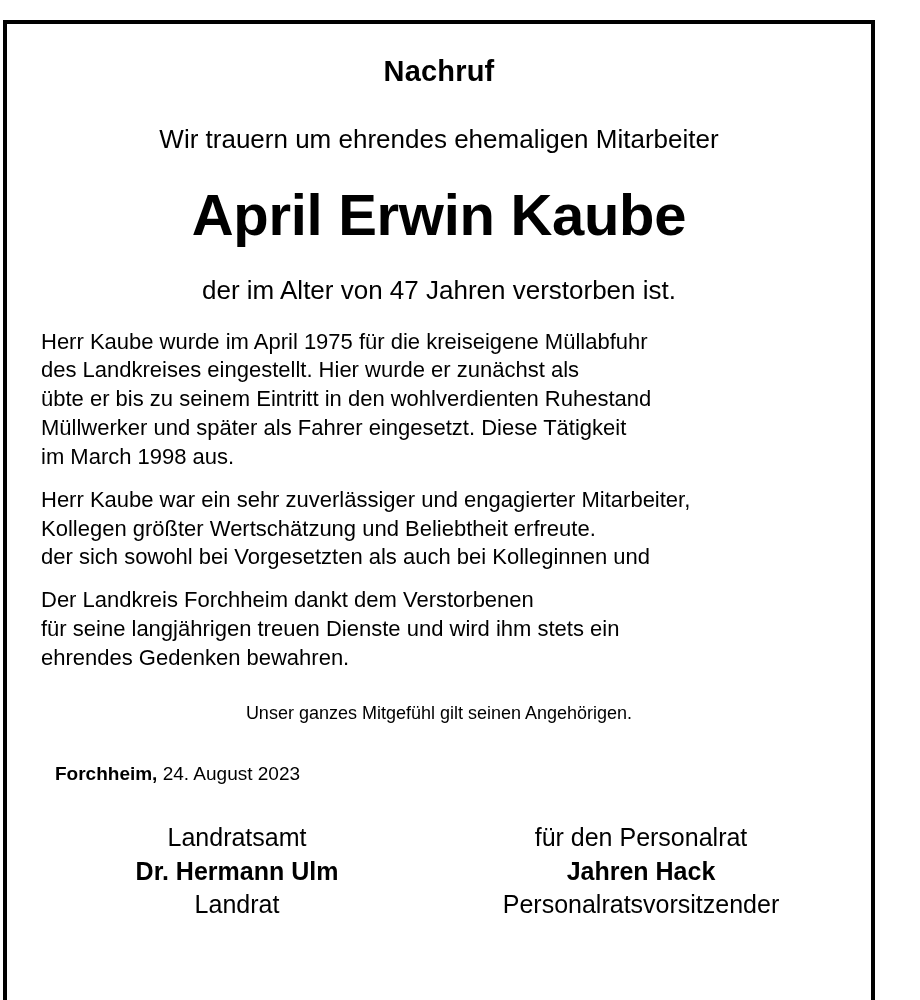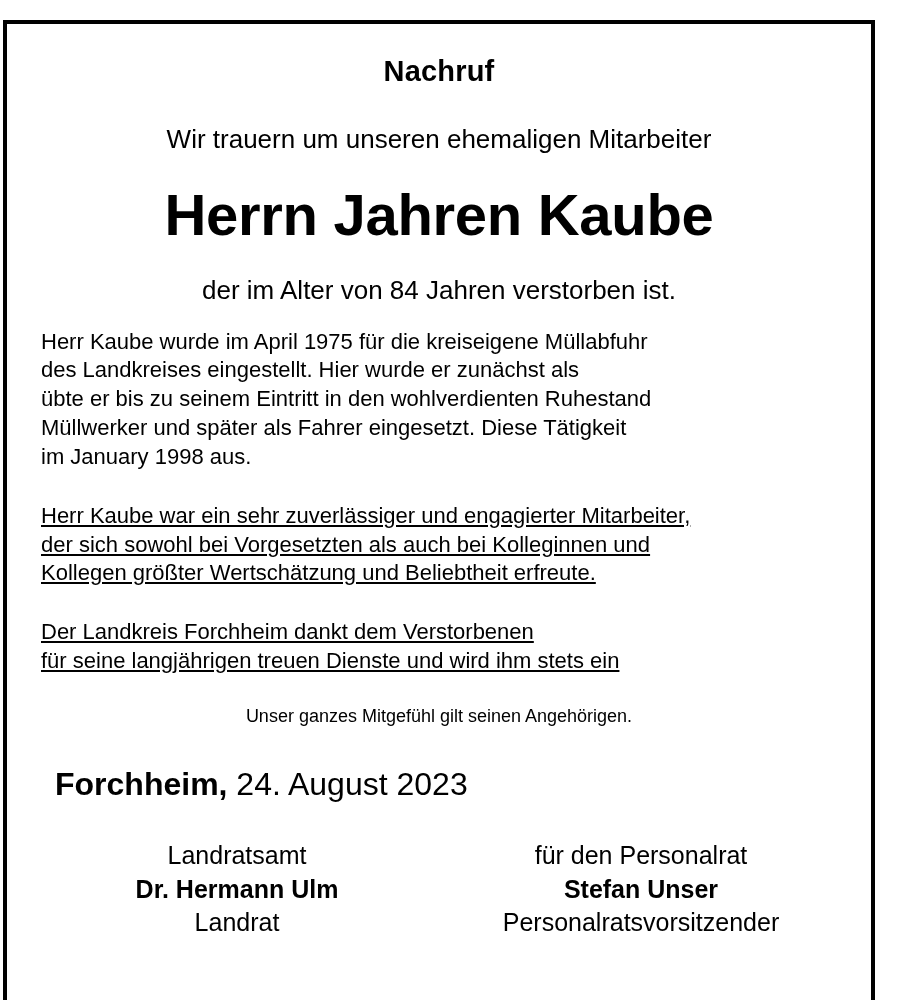--- a/index.html
+++ b/index.html
@@ -67,38 +67,37 @@
   }
 
   .para {
     font-size: 22px;
     line-height: 1.31;
     margin: 22px 0 0 0;
     padding: 0 6px;
   }
 
   .para-spaced {
-    margin-top: 30px;
-    text-decoration: underline;
+    margin-top: 14px;
   }
 
   .para .ln {
     display: block;
   }
 
   .sympathy {
     text-align: center;
     font-size: 18px;
     margin: 30px 0 0 0;
     line-height: 1.15;
   }
 
   .place-date {
     text-align: left;
-    font-size: 32px;
+    font-size: 19px;
     margin: 40px 0 0 20px;
     line-height: 1.15;
   }
   .place-date .place {
     font-weight: bold;
   }
 
   .signatures {
     display: flex;
     width: 100%;
@@ -121,58 +120,59 @@
   }
 </style>
 </head>
 <body>
 
 <div class="notice-frame">
   <div class="notice-inner">
 
     <div class="title">Nachruf</div>
 
-    <div class="lead">Wir trauern um unseren ehemaligen Mitarbeiter</div>
+    <div class="lead">Wir trauern um ehrendes ehemaligen Mitarbeiter</div>
 
-    <div class="deceased-name">Herrn Jahren Kaube</div>
+    <div class="deceased-name">April Erwin Kaube</div>
 
-    <div class="age-line">der im Alter von 84 Jahren verstorben ist.</div>
+    <div class="age-line">der im Alter von 47 Jahren verstorben ist.</div>
 
     <div class="para">
       <span class="ln">Herr Kaube wurde im April 1975 für die kreiseigene Müllabfuhr</span>
       <span class="ln">des Landkreises eingestellt. Hier wurde er zunächst als</span>
       <span class="ln">übte er bis zu seinem Eintritt in den wohlverdienten Ruhestand</span>
       <span class="ln">Müllwerker und später als Fahrer eingesetzt. Diese Tätigkeit</span>
-      <span class="ln">im January 1998 aus.</span>
+      <span class="ln">im March 1998 aus.</span>
     </div>
 
     <div class="para para-spaced">
       <span class="ln">Herr Kaube war ein sehr zuverlässiger und engagierter Mitarbeiter,</span>
+      <span class="ln">Kollegen größter Wertschätzung und Beliebtheit erfreute.</span>
       <span class="ln">der sich sowohl bei Vorgesetzten als auch bei Kolleginnen und</span>
-      <span class="ln">Kollegen größter Wertschätzung und Beliebtheit erfreute.</span>
     </div>
 
     <div class="para para-spaced">
       <span class="ln">Der Landkreis Forchheim dankt dem Verstorbenen</span>
       <span class="ln">für seine langjährigen treuen Dienste und wird ihm stets ein</span>
+      <span class="ln">ehrendes Gedenken bewahren.</span>
     </div>
 
     <div class="sympathy">Unser ganzes Mitgefühl gilt seinen Angehörigen.</div>
 
     <div class="place-date">
       <span class="place">Forchheim,</span><span class="date"> 24. August 2023</span>
     </div>
 
     <div class="signatures">
       <div class="sig-col">
         <span class="org">Landratsamt</span>
         <span class="person">Dr. Hermann Ulm</span>
         <span class="role">Landrat</span>
       </div>
       <div class="sig-col">
         <span class="org">für den Personalrat</span>
-        <span class="person">Stefan Unser</span>
+        <span class="person">Jahren Hack</span>
         <span class="role">Personalratsvorsitzender</span>
       </div>
     </div>
 
   </div>
 </div>
 
 </body></html>

